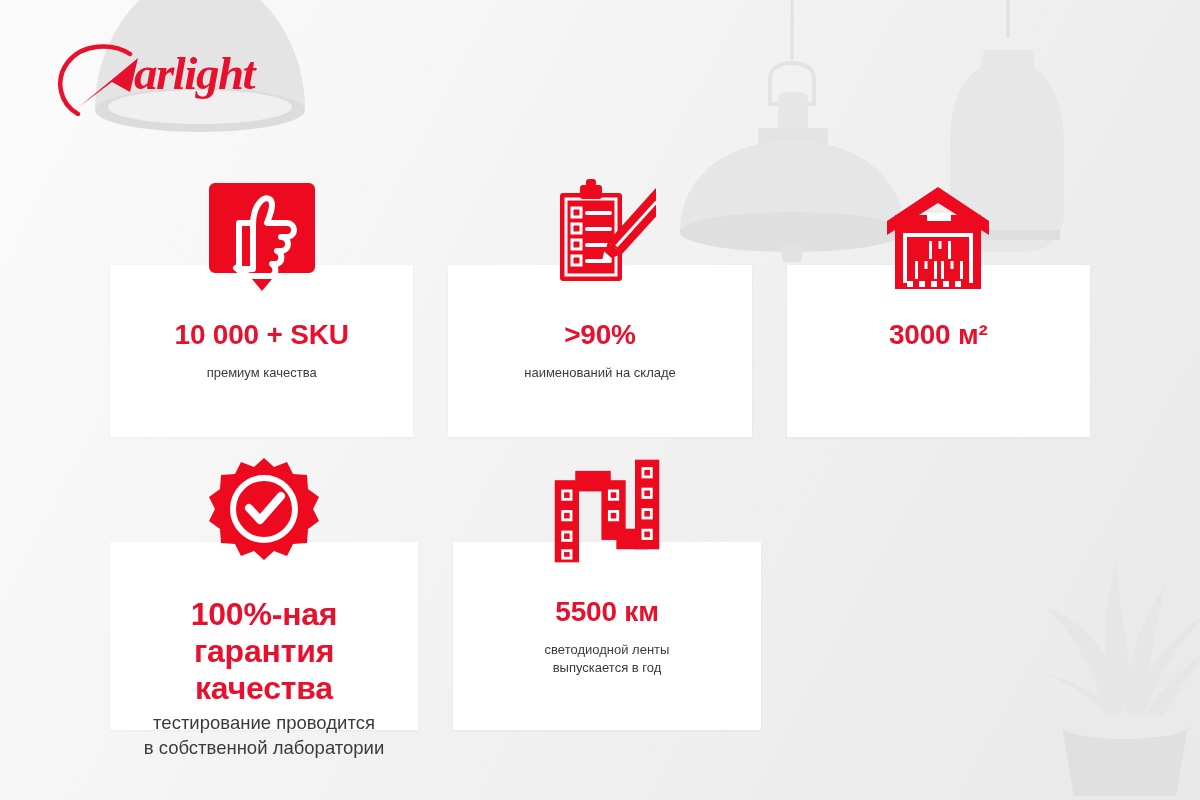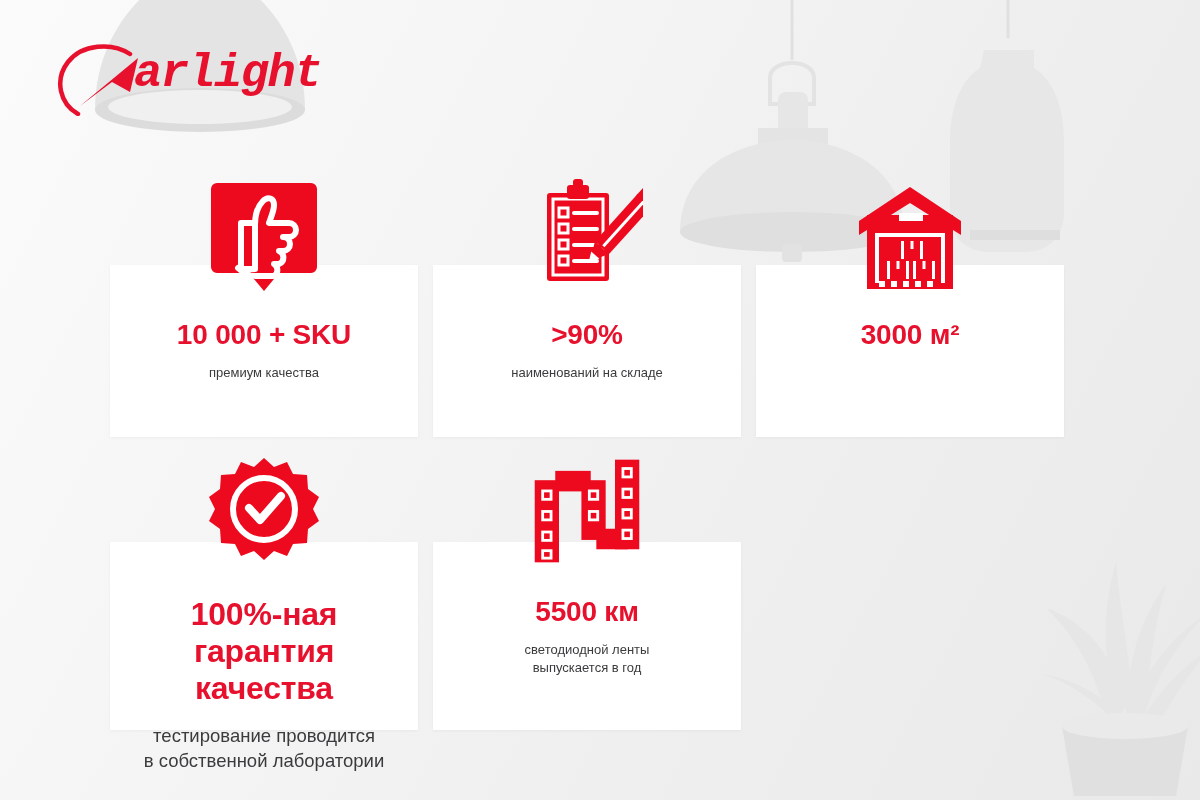--- a/index.html
+++ b/index.html
@@ -34,40 +34,40 @@
     position: absolute;
     left: 52px;
     top: 44px;
     width: 250px;
     height: 72px;
   }
   .logo-wordmark {
     position: absolute;
     left: 82px;
     top: 6px;
-    font-family: Liberation Mono, monospace;
+    font-family: Liberation Serif, serif;
     font-weight: bold;
     font-style: italic;
     font-size: 47px;
     letter-spacing: -1.5px;
     color: #e8112d;
     line-height: 1;
   }
 
   
   .grid {
     position: absolute;
     left: 110px;
     top: 265px;
     width: 980px;
   }
 
   .row {
     display: flex;
-    gap: 15px;
+    gap: 35px;
     align-items: center;
   }
   .row + .row { margin-top: 105px; }
 
   .card {
     position: relative;
     width: 308px;
     background: #ffffff;
     box-shadow: 0 1px 3px rgba(0,0,0,0.045);
     padding-top: 54px;
@@ -103,21 +103,21 @@
 
   .card-label {
     margin-top: 13px;
     color: #3b3b3d;
     font-size: 13px;
     line-height: 1.33;
     white-space: pre-line;
   }
 
   .card.tall-value .card-value { font-size: 32px; }
-  .card.tall-value .card-label { margin-top: 17px; font-size: 18.5px; }
+  .card.tall-value .card-label { margin-top: 4px; font-size: 18.5px; }
 </style>
 </head>
 <body>
 
 <div id="infographic">
 
   <div class="bg-layer">
 
     <svg style="left:55px; top:-40px;" width="290" height="200" viewBox="0 0 290 200">
       <path d="M40 150 C40 60 110 8 145 8 C180 8 250 60 250 150 Z" fill="#e4e4e4"></path>

